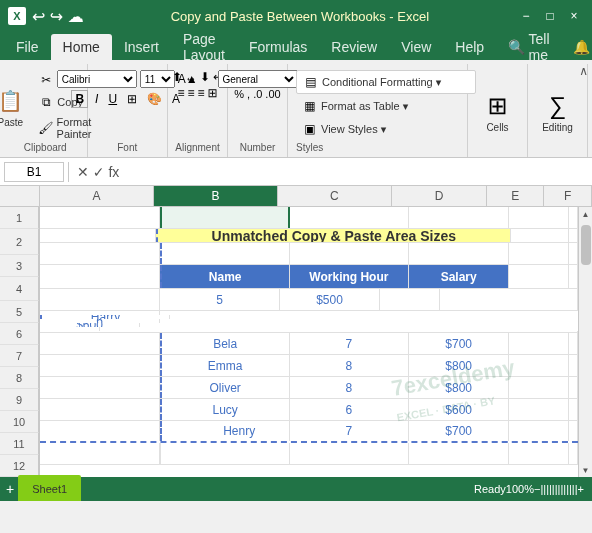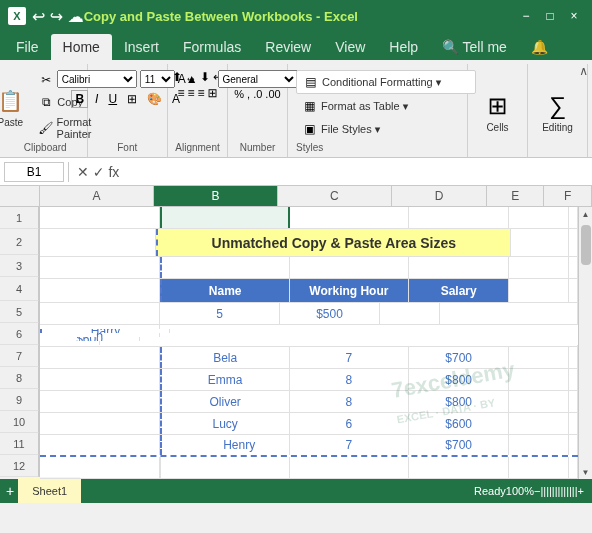--- a/index.html
+++ b/index.html
@@ -4,21 +4,21 @@
   <style>
     * { margin: 0; padding: 0; box-sizing: border-box; }
     body { font-family: 'Segoe UI', Arial, sans-serif; font-size: 12px; background: #f0f0f0; width: 592px; height: 533px; overflow: hidden; }
 
     
     .title-bar {
       display: flex; align-items: center; justify-content: space-between;
       background: #217346; color: white; height: 32px; padding: 0 8px;
     }
     .title-bar-left { display: flex; align-items: center; gap: 6px; }
-    .title-bar-center { font-size: 13px; font-weight: 700; color: #bef264; flex: 1; text-align: left; }
+    .title-bar-center { font-size: 13px; font-weight: 400; color: #fef9c3; flex: 1; text-align: center; }
     .excel-icon { width: 18px; height: 18px; background: #fff; border-radius: 2px; display: inline-flex; align-items: center; justify-content: center; color: #217346; font-weight: bold; font-size: 11px; }
     .window-controls { display: flex; gap: 4px; }
     .win-btn { width: 20px; height: 14px; display: flex; align-items: center; justify-content: center; font-size: 12px; color: white; cursor: pointer; }
 
     
     .ribbon-tabs {
       background: #217346; display: flex; align-items: flex-end; padding-left: 4px; height: 28px;
     }
     .ribbon-tab {
       padding: 4px 12px; font-size: 14px; cursor: pointer; color: rgba(255,255,255,0.85); border-radius: 3px 3px 0 0; height: 26px; display: flex; align-items: center;
@@ -80,20 +80,21 @@
     <div class="win-btn">−</div>
     <div class="win-btn">□</div>
     <div class="win-btn">×</div>
   </div>
 </div>
 
 <div class="ribbon-tabs">
   <div class="ribbon-tab">File</div>
   <div class="ribbon-tab active">Home</div>
   <div class="ribbon-tab">Insert</div>
+  <div class="ribbon-tab">Page Layout</div>
   <div class="ribbon-tab">Formulas</div>
   <div class="ribbon-tab">Review</div>
   <div class="ribbon-tab">View</div>
   <div class="ribbon-tab">Help</div>
   <div class="ribbon-tab" style="display:flex;align-items:center;gap:3px;"><span>🔍</span> Tell me</div>
   <div class="ribbon-tab">🔔</div>
 </div>
 
 <div class="ribbon">
 
@@ -176,21 +177,21 @@
       <div class="ribbon-btn-small" style="border:1px solid #d0d0d0;padding:3px 6px;background:white;">
         <div class="ribbon-btn-small-icon">▤</div>
         <div class="ribbon-btn-small-label">Conditional Formatting ▾</div>
       </div>
       <div class="ribbon-btn-small" style="padding:3px 6px;">
         <div class="ribbon-btn-small-icon">▦</div>
         <div class="ribbon-btn-small-label">Format as Table ▾</div>
       </div>
       <div class="ribbon-btn-small" style="padding:3px 6px;">
         <div class="ribbon-btn-small-icon">▣</div>
-        <div class="ribbon-btn-small-label">File Styles ▾</div>
+        <div class="ribbon-btn-small-label">View Styles ▾</div>
       </div>
     </div>
     <div class="ribbon-group-label">Styles</div>
   </div>
 
   <div class="ribbon-group">
     <div class="ribbon-group-content">
       <div class="ribbon-btn">
         <div class="ribbon-btn-icon" style="font-size:24px;">⊞</div>
         <div class="ribbon-btn-label">Cells</div>
@@ -257,21 +258,21 @@
 
       <div style="display:flex;height:22px;border-bottom:1px solid #e0e0e0;">
         <div class="grid-cell" style="width:120px;border-right:1px solid #e0e0e0;"></div>
         <div class="grid-cell" style="width:130px;border-left:2px solid #217346;border-right:2px solid #217346;background:#eaf4ee;"></div>
         <div class="grid-cell" style="width:120px;border-right:1px solid #e0e0e0;"></div>
         <div class="grid-cell" style="width:100px;border-right:1px solid #e0e0e0;"></div>
         <div class="grid-cell" style="width:60px;border-right:1px solid #e0e0e0;"></div>
         <div class="grid-cell" style="flex:1;"></div>
       </div>
 
-      <div style="display:flex;height:28px;border-bottom:1px solid #e0e0e0;">
+      <div style="display:flex;height:14px;border-bottom:1px solid #e0e0e0;">
         <div class="grid-cell" style="width:120px;border-right:1px solid #e0e0e0;"></div>
         <div class="grid-cell title-cell" style="width:370px;border-left:2px dashed #5577cc;border-right:1px solid #e0e0e0;font-size:14px;font-weight:700;justify-content:center;">Unmatched Copy &amp; Paste Area Sizes</div>
         <div class="grid-cell" style="width:60px;border-right:1px solid #e0e0e0;"></div>
         <div class="grid-cell" style="flex:1;"></div>
       </div>
 
       <div style="display:flex;height:22px;border-bottom:1px solid #e0e0e0;">
         <div class="grid-cell" style="width:120px;border-right:1px solid #e0e0e0;"></div>
         <div class="grid-cell" style="width:130px;border-left:2px dashed #5577cc;border-right:1px solid #e0e0e0;"></div>
         <div class="grid-cell" style="width:120px;border-right:1px solid #e0e0e0;"></div>
@@ -367,21 +368,21 @@
       <div style="width:14px;height:14px;display:flex;align-items:center;justify-content:center;font-size:8px;color:#555;cursor:pointer;">▲</div>
       <div style="width:10px;height:40px;background:#c0c0c0;border-radius:4px;margin-top:4px;"></div>
       <div style="flex:1;"></div>
       <div style="width:14px;height:14px;display:flex;align-items:center;justify-content:center;font-size:8px;color:#555;cursor:pointer;">▼</div>
     </div>
   </div>
 
   <div style="display:flex;align-items:stretch;background:#217346;height:24px;">
     <div style="display:flex;align-items:center;padding:0 6px;gap:4px;">
       <span style="color:white;cursor:pointer;font-size:14px;">+</span>
-      <div style="background:#fef9c3;color:#333;padding:8px 14px;font-size:11px;border-radius:2px 2px 0 0;cursor:pointer;">Sheet1</div>
+      <div style="background:#84cc16;color:#333;padding:8px 14px;font-size:11px;border-radius:2px 2px 0 0;cursor:pointer;">Sheet1</div>
     </div>
     <div style="flex:1;"></div>
     <div style="display:flex;align-items:center;padding:0 8px;color:white;font-size:11px;">
       <span>Ready</span>
       <span>100%</span>
       <span>−|||||||||||||+</span>
     </div>
   </div>
 </div>
 

